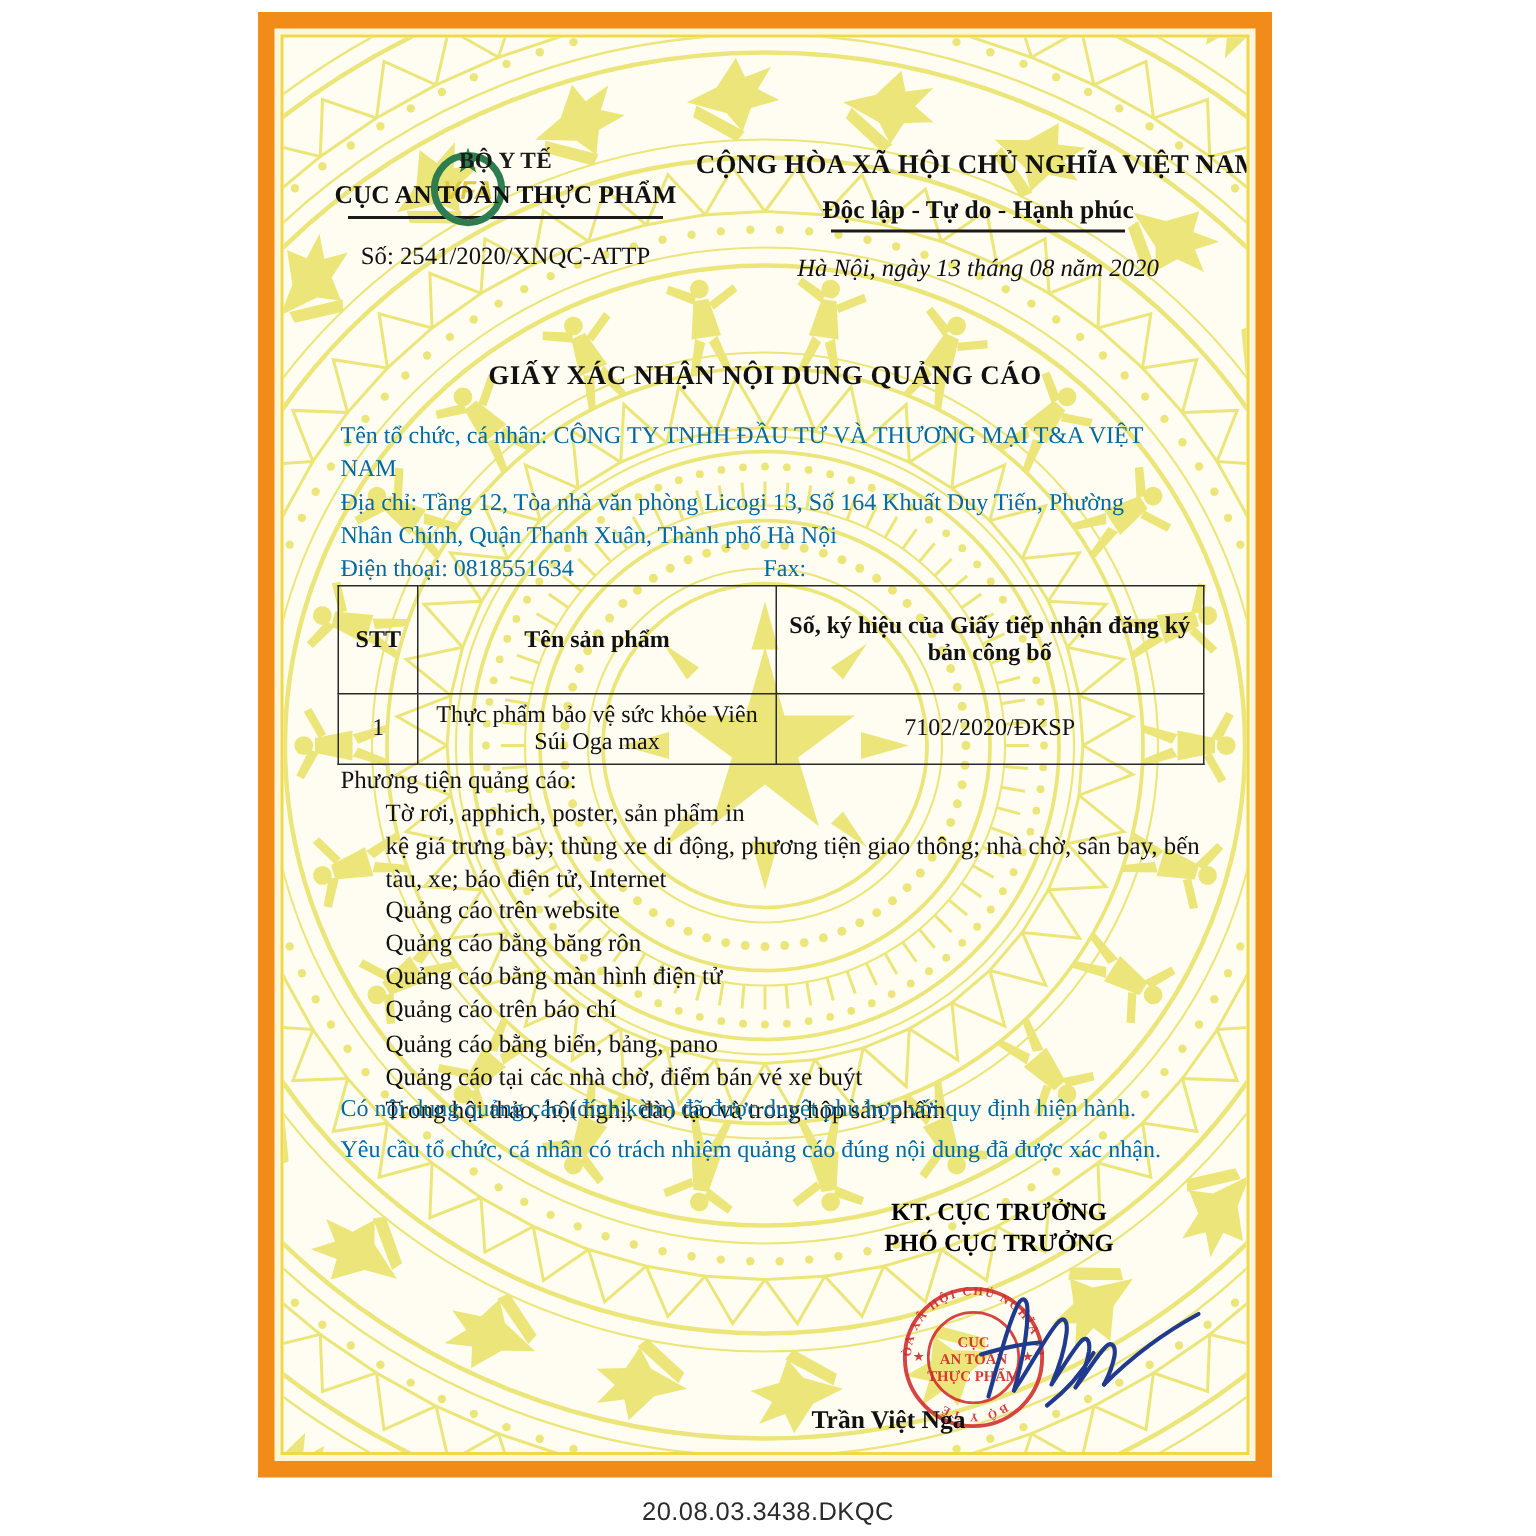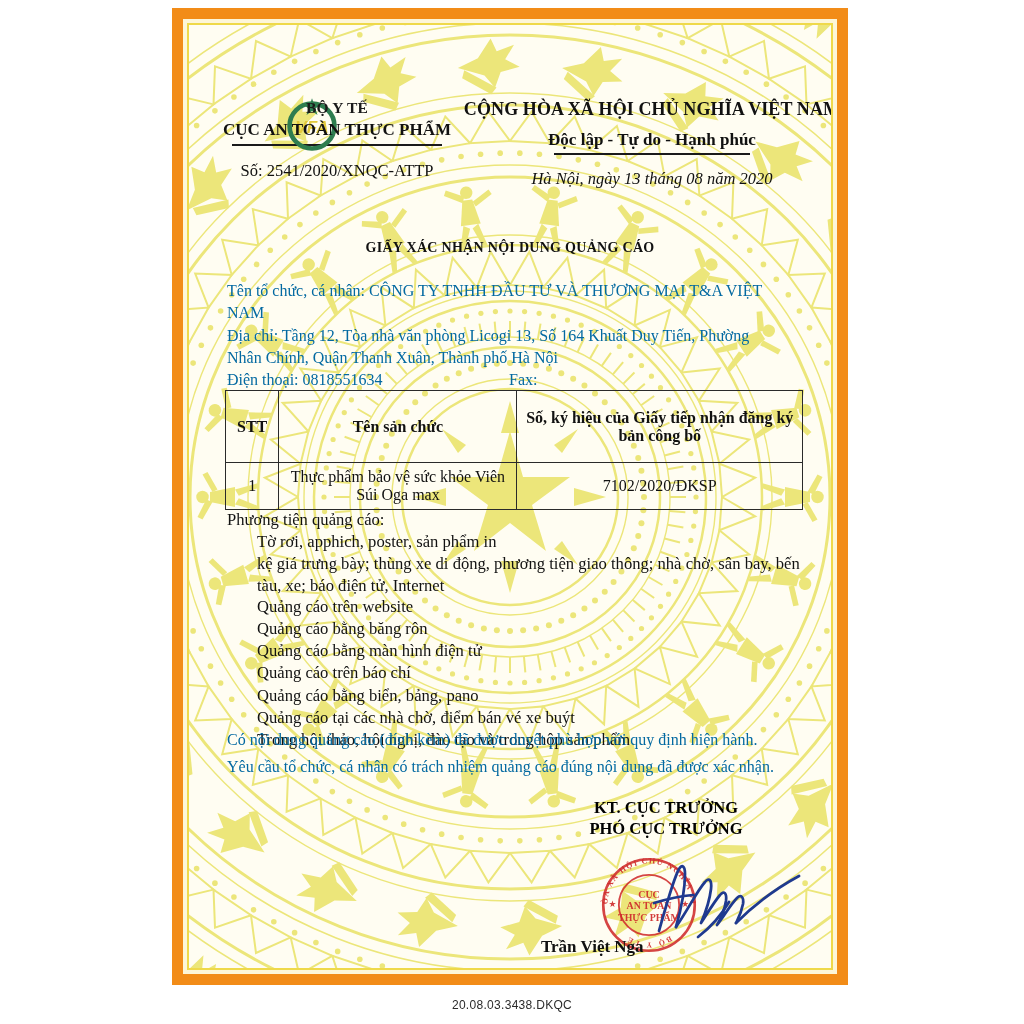--- a/index.html
+++ b/index.html
@@ -103,21 +103,21 @@
   }
   .ha-noi {
     font-size: 16.5px; font-style: italic; color: #111;
     margin-top: 14px; 
   }
 
   
   .doc-title {
     position: absolute; left: 0; right: 0; top: 215px;
     text-align: center;
-    font-size: 14px; font-weight: bold; color: #111;
+    font-size: 18px; font-weight: bold; color: #111;
     letter-spacing: .3px;
   }
 
   
   .body-block {
     position: absolute;
     left: 38px; right: 22px; top: 255px;
   }
   .line {
     font-size: 16px; color: #0369a1; line-height: 1.33;
@@ -197,21 +197,21 @@
     width: 190px; height: 110px;
     pointer-events: none;
   }
 
   
   .footer-code {
     position: absolute;
     left: 0; right: 0; top: 998px;
     text-align: center;
     font-family: "Liberation Sans", sans-serif;
-    font-size: 12px;
+    font-size: 17px;
     color: #2b2b2b;
     letter-spacing: .3px;
   }
 </style>
 </head>
 <body>
 
 <div id="page">
 
   <div class="frame-outer">
@@ -1473,21 +1473,21 @@
             <div class="line phone-row">
               <span class="ph">Điện thoại: 0818551634</span>
               <span>Fax:</span>
             </div>
           </div>
 
           <table class="tbl">
             <thead>
               <tr>
                 <th class="col-stt">STT</th>
-                <th class="col-name">Tên sản chức</th>
+                <th class="col-name">Tên sản phẩm</th>
                 <th class="col-num">Số, ký hiệu của Giấy tiếp nhận đăng ký bản công bố</th>
               </tr>
             </thead>
             <tbody>
               <tr>
                 <td>1</td>
                 <td>
                   <span>Thực phẩm bảo vệ sức khỏe Viên</span><br>
                   <span>Súi Oga max</span>
                 </td>

